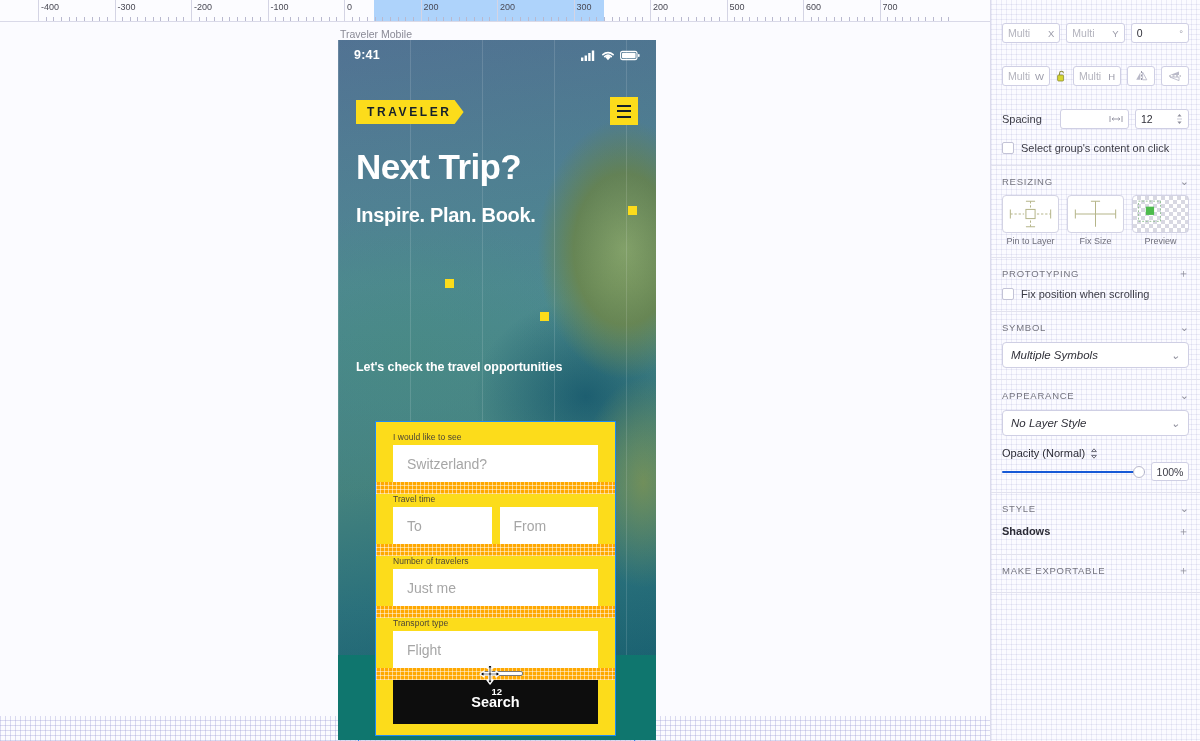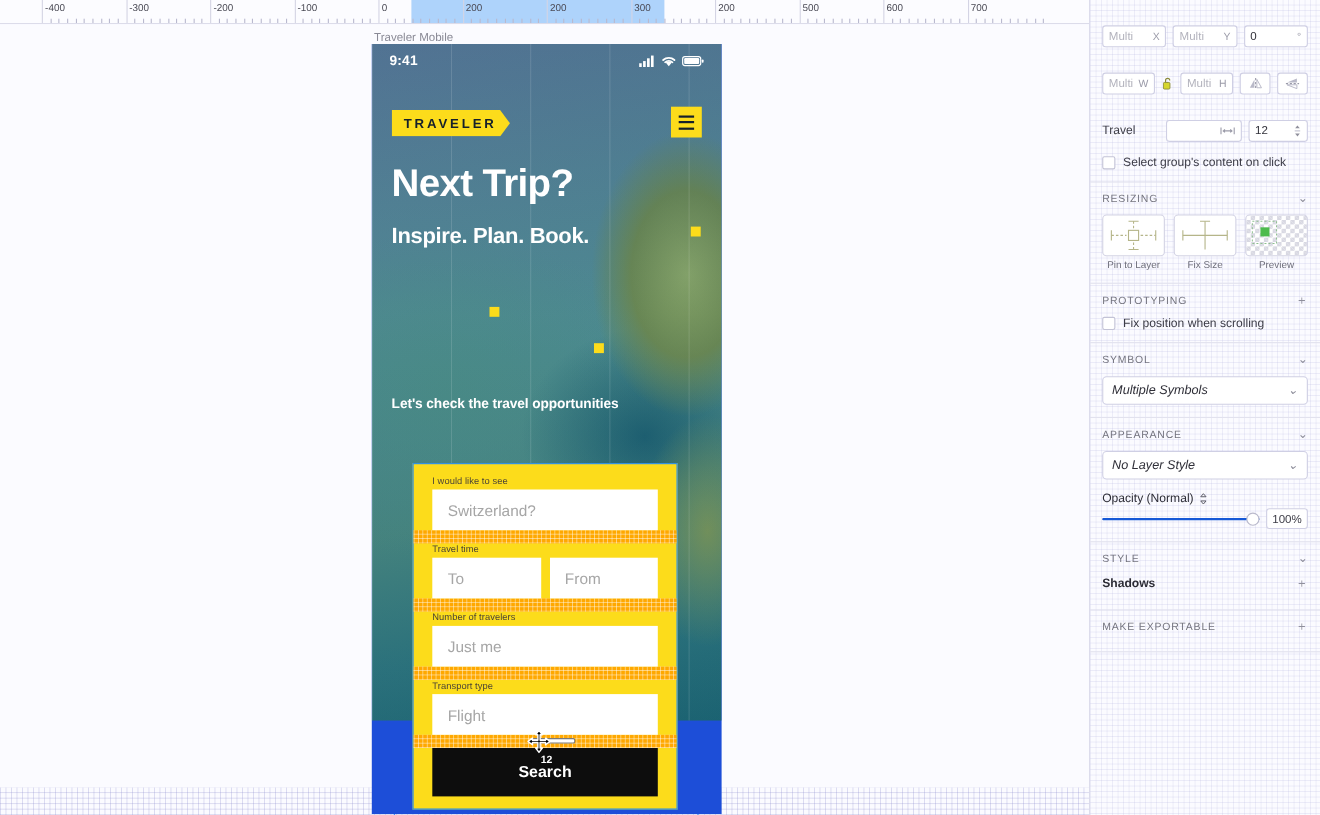--- a/index.html
+++ b/index.html
@@ -57,21 +57,21 @@
   .artboard-name {
     position: absolute;
     font-size: 10.5px; color: #8a8a96;
     white-space: nowrap;
   }
 
   
   .phone {
     position: absolute;
     overflow: hidden;
-    background: #1d4ed8;
+    background: #0f766e;
   }
   
   .hero {
     position: absolute; top: 0; left: 0; right: 0;
     height: 615px;
     background:
       radial-gradient(ellipse 120px 180px at 90% 34%, #8aa86a 0%, #6c8a54 42%, rgba(90,120,70,0) 72%),
       radial-gradient(ellipse 90px 150px at 96% 72%, #7d9a5c 0%, rgba(110,140,85,0) 70%),
       radial-gradient(ellipse 160px 140px at 78% 58%, #1d6173 0%, rgba(29,97,115,0) 70%),
       radial-gradient(ellipse 260px 200px at 22% 52%, #4c8f8a 0%, rgba(76,143,138,0) 75%),
@@ -595,21 +595,21 @@
       <div class="iconbtn">
         <svg width="14" height="12" viewBox="0 0 14 12">
           <path d="M1 6 H13" stroke="#9a9aa8" stroke-width="1" stroke-dasharray="2 1.5"></path>
           <path d="M2 4.9 L11 1.4 V4.9 Z" fill="#b9b9c8"></path>
           <path d="M2 7.1 L11 10.6 V7.1 Z" fill="none" stroke="#b9b9c8" stroke-width=".9"></path>
         </svg>
       </div>
     </div>
 
     <div class="insp-row">
-      <span class="spacing-label">Travel</span>
+      <span class="spacing-label">Spacing</span>
       <div class="field" style="justify-content:flex-end;">
         <svg width="14" height="8" viewBox="0 0 14 8">
           <path d="M1 1 V7 M13 1 V7" stroke="#9a9aa8" stroke-width="1"></path>
           <path d="M3 4 H11 M4.6 2.6 L3 4 L4.6 5.4 M9.4 2.6 L11 4 L9.4 5.4" stroke="#9a9aa8" stroke-width="1" fill="none"></path>
         </svg>
       </div>
       <div class="field" style="max-width:54px;">
         <span class="val">12</span>
         <svg width="7" height="12" viewBox="0 0 7 12">
           <path d="M3.5 1 L5.6 3.6 H1.4 Z" fill="#8f8f9c"></path>

